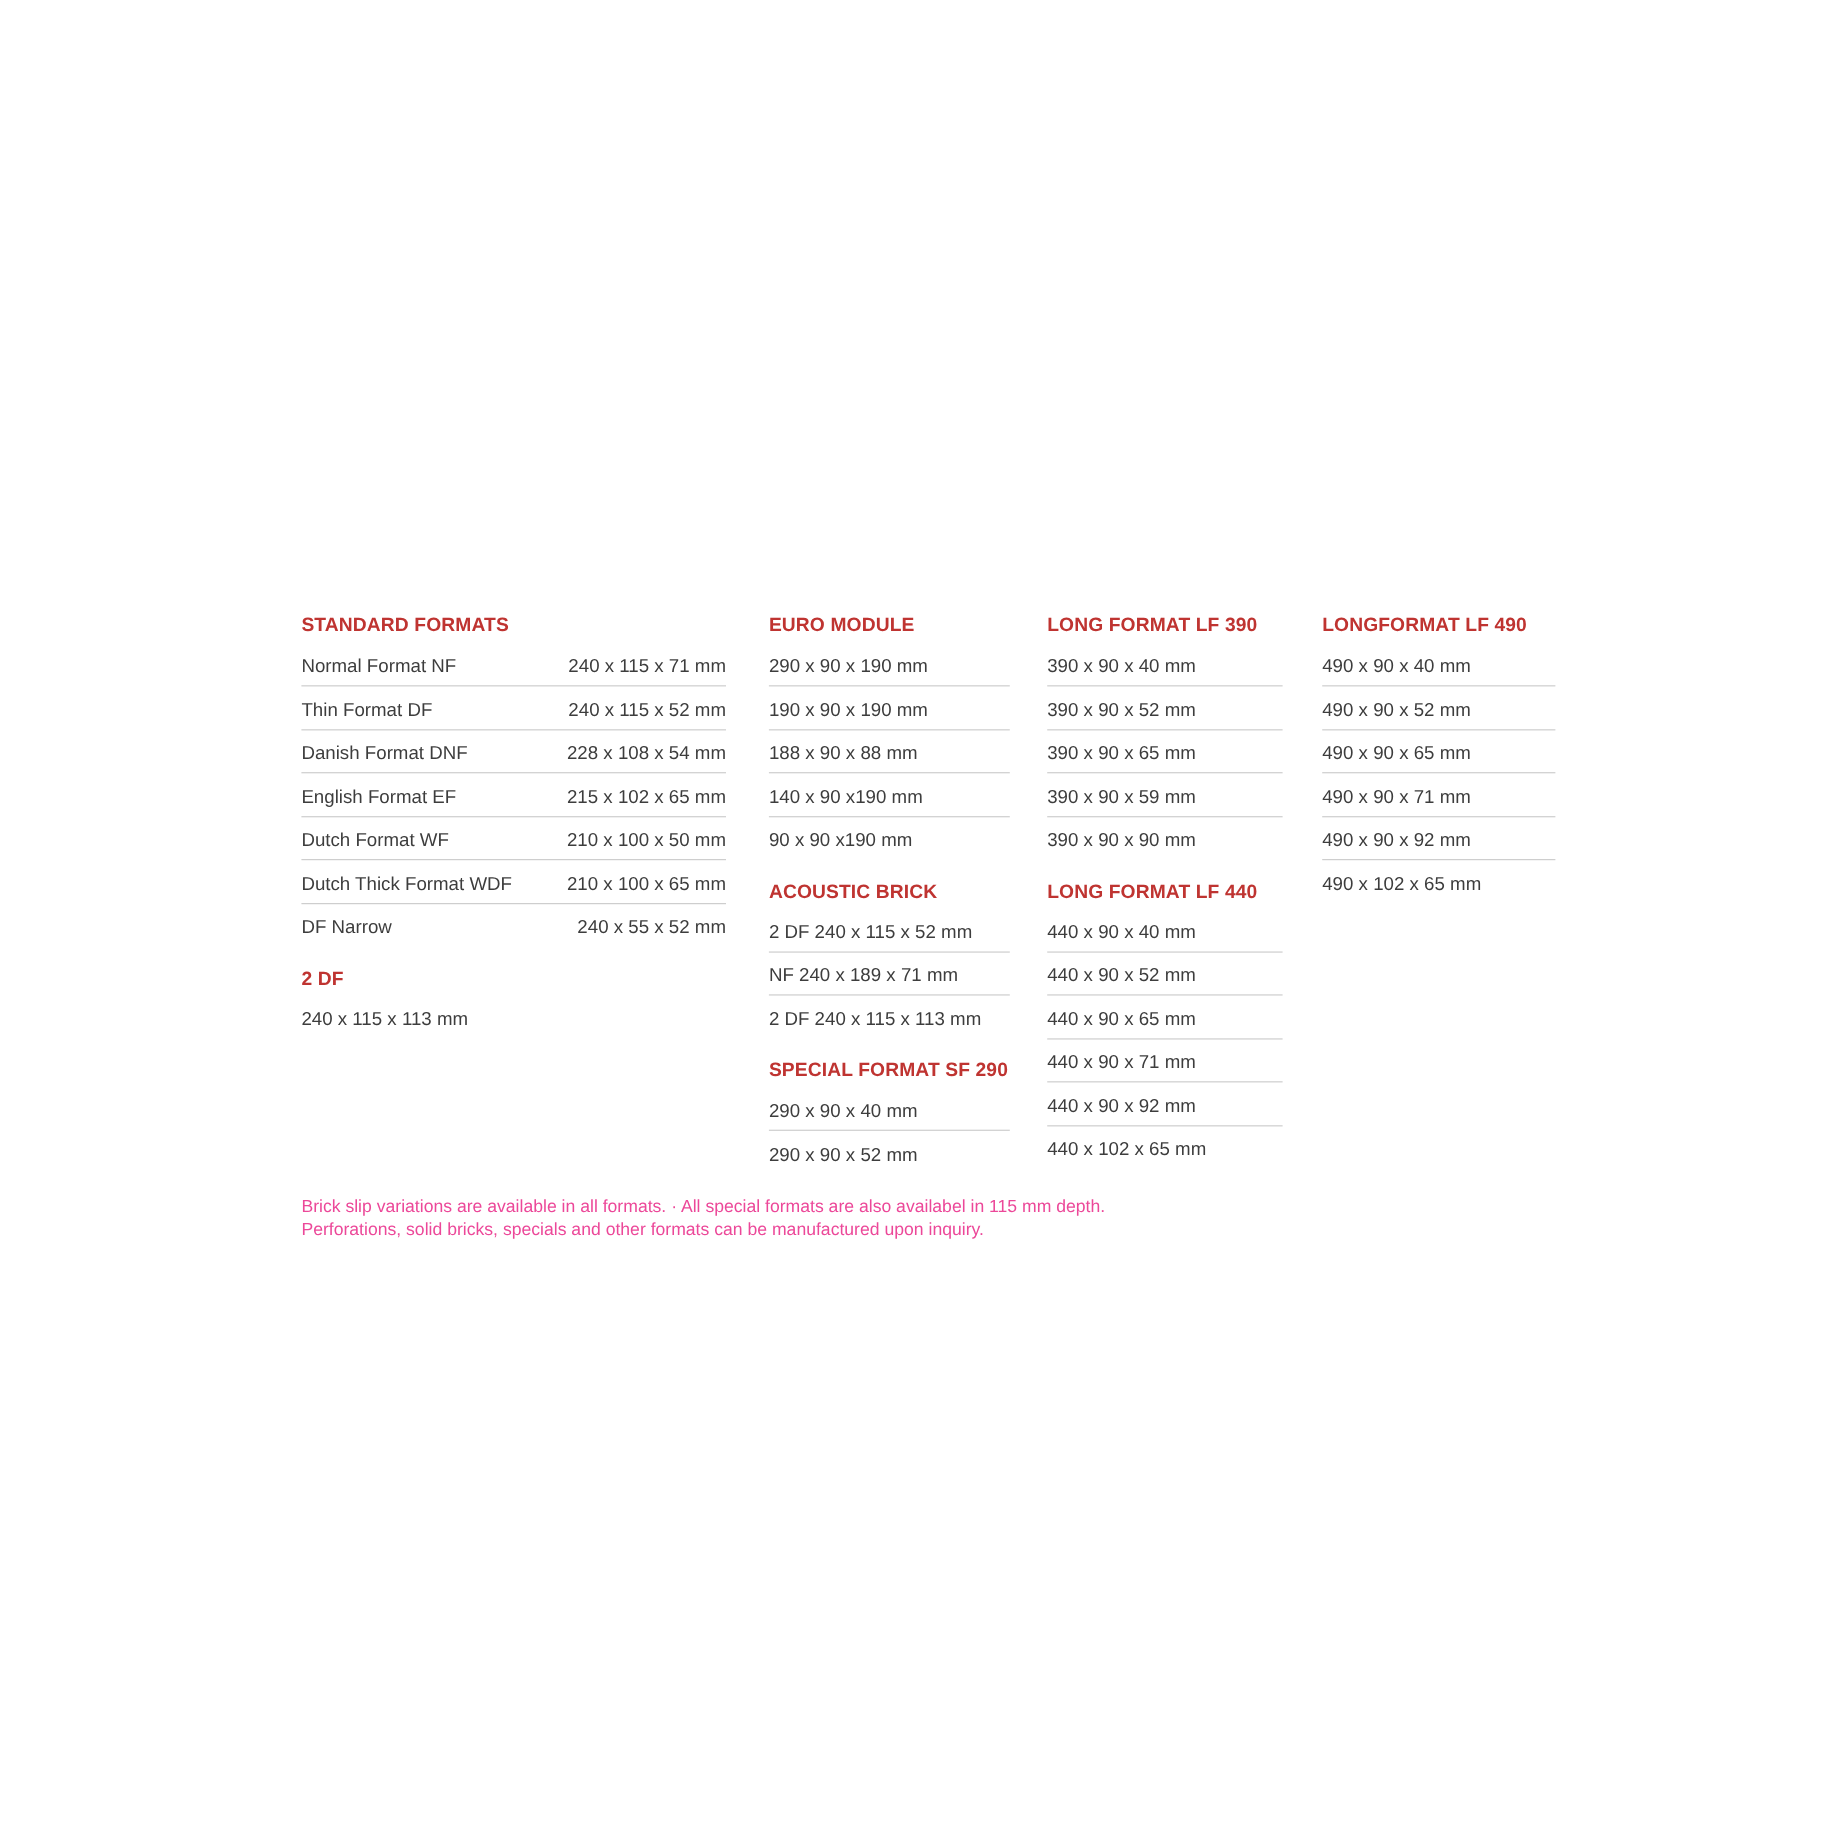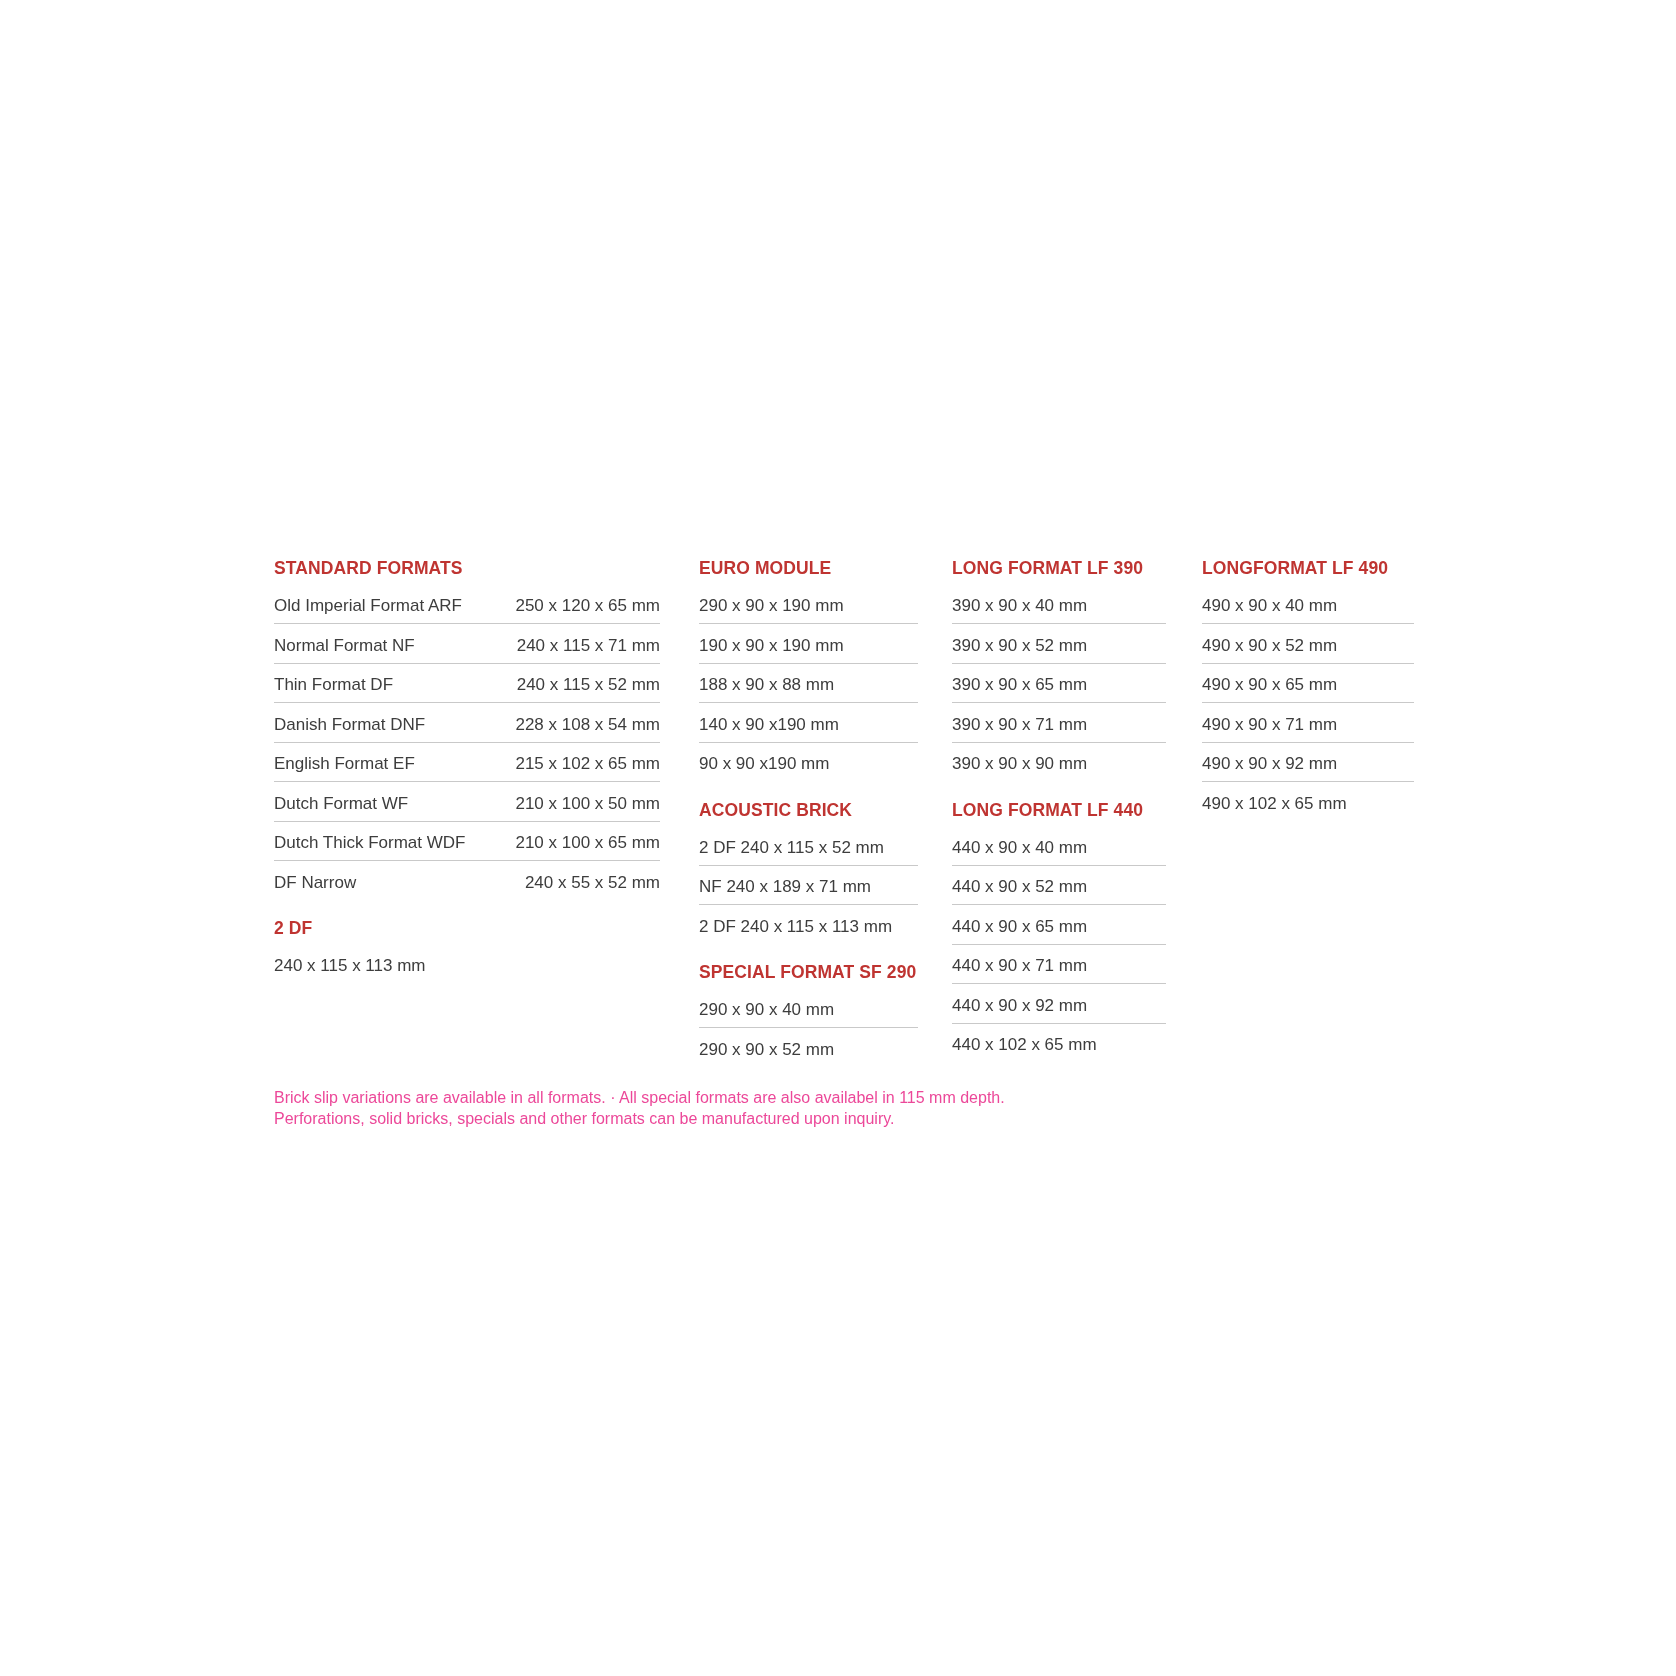--- a/index.html
+++ b/index.html
@@ -79,24 +79,20 @@
 </style>
 </head>
 <body>
 
 <div class="page">
   <div class="content">
 
     <div class="col col-1">
       <div class="group-title">STANDARD FORMATS</div>
       <div class="row pair">
-        <span>Old Imperial Format ARF</span>
-        <span>250 x 120 x 65 mm</span>
-      </div>
-      <div class="row pair">
         <span>Normal Format NF</span>
         <span>240 x 115 x 71 mm</span>
       </div>
       <div class="row pair">
         <span>Thin Format DF</span>
         <span>240 x 115 x 52 mm</span>
       </div>
       <div class="row pair">
         <span>Danish Format DNF</span>
         <span>228 x 108 x 54 mm</span>
@@ -164,21 +160,21 @@
       <div class="row">
         <span>390 x 90 x 40 mm</span>
       </div>
       <div class="row">
         <span>390 x 90 x 52 mm</span>
       </div>
       <div class="row">
         <span>390 x 90 x 65 mm</span>
       </div>
       <div class="row">
-        <span>390 x 90 x 71 mm</span>
+        <span>390 x 90 x 59 mm</span>
       </div>
       <div class="row no-line">
         <span>390 x 90 x 90 mm</span>
       </div>
       <div class="group-title sub">LONG FORMAT LF 440</div>
       <div class="row">
         <span>440 x 90 x 40 mm</span>
       </div>
       <div class="row">
         <span>440 x 90 x 52 mm</span>

